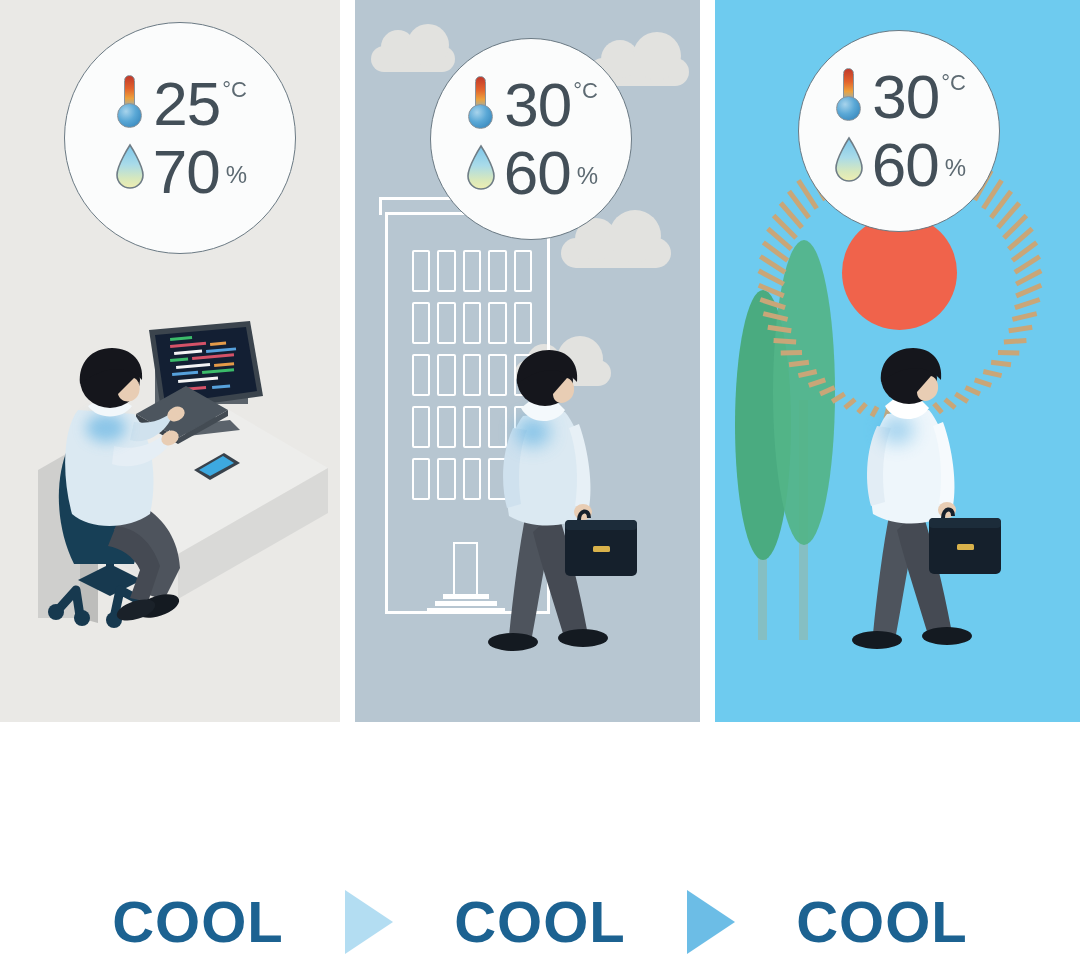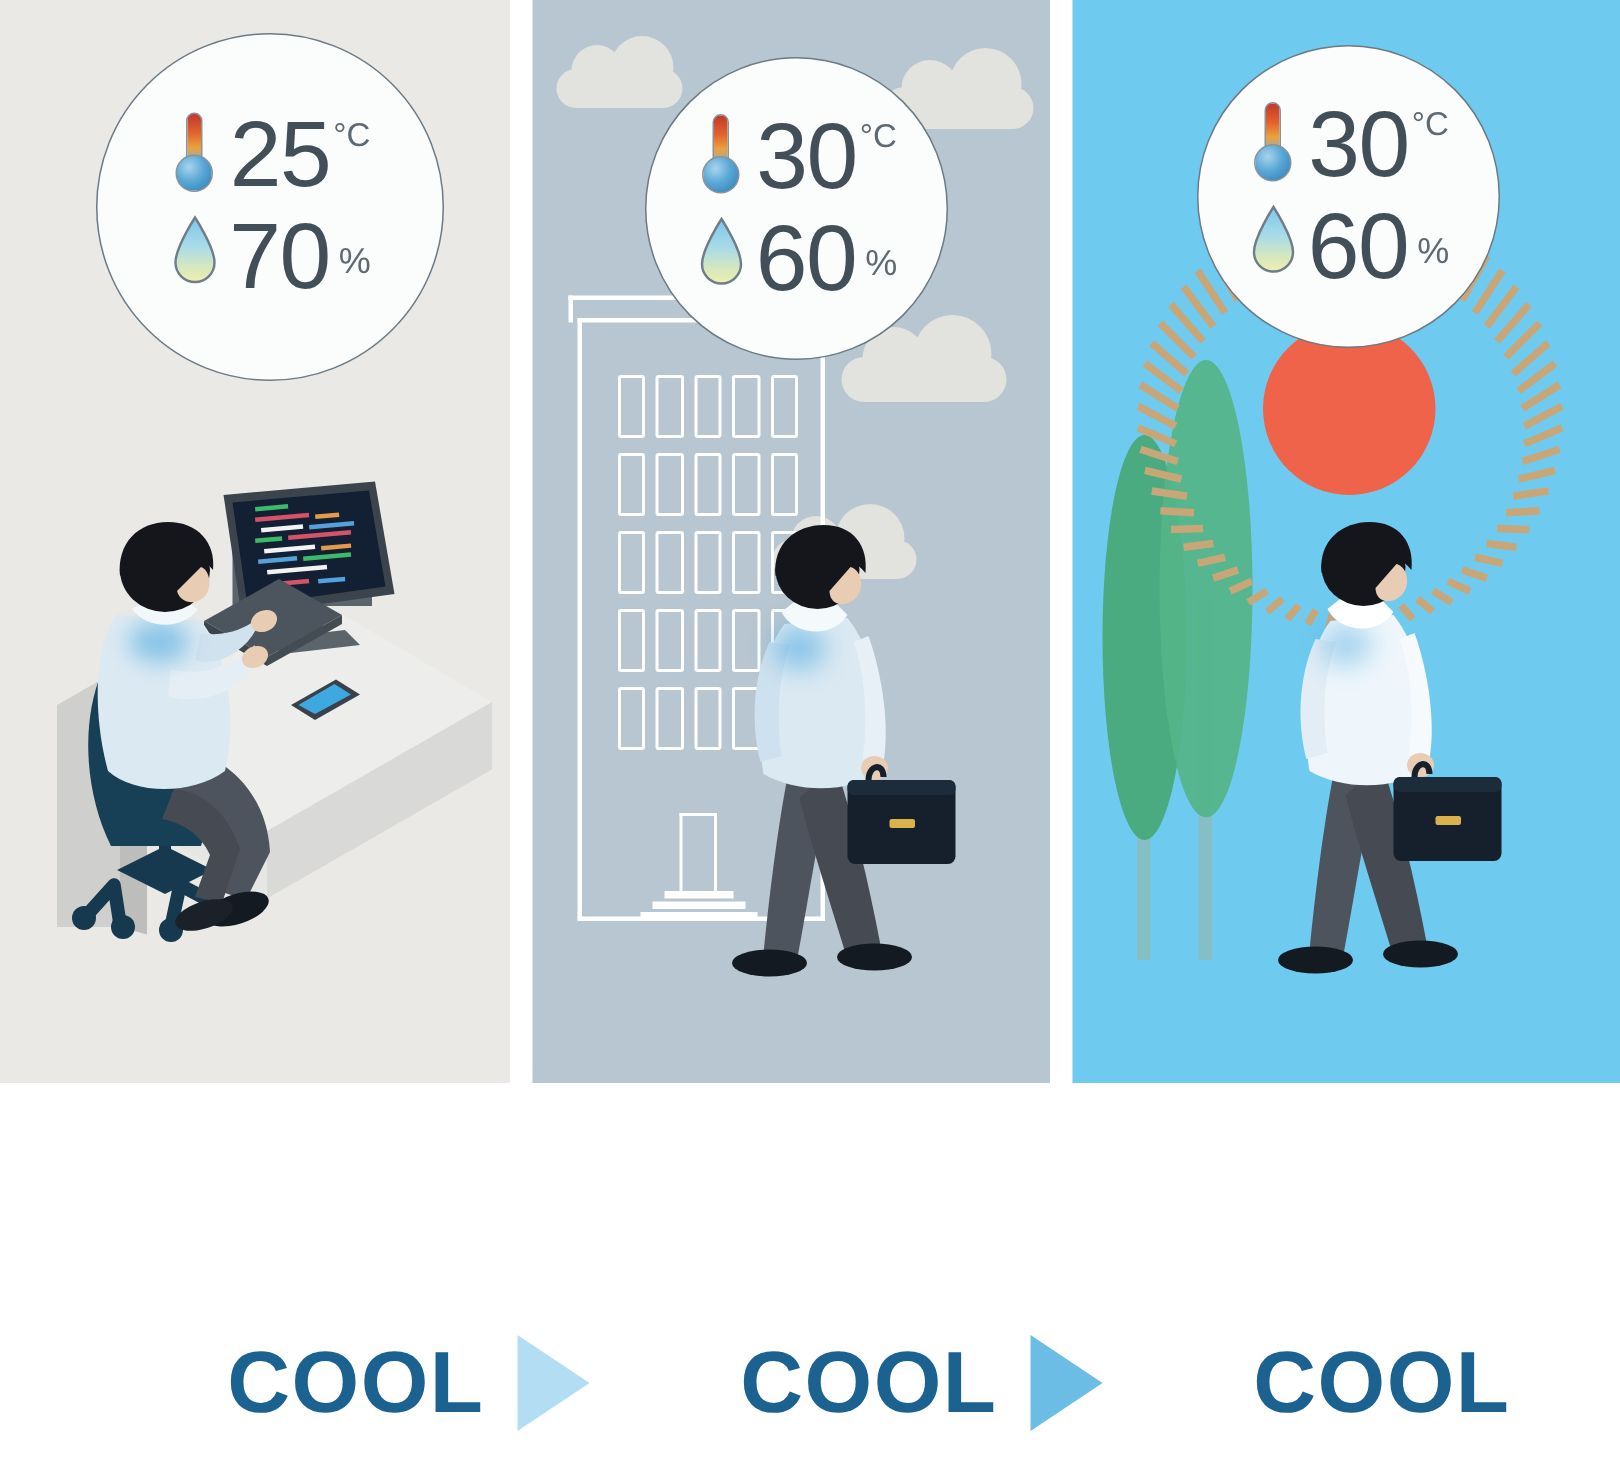--- a/index.html
+++ b/index.html
@@ -224,21 +224,21 @@
     align-items: center;
     justify-content: center;
   }
   .cool-label {
     font-family: "Liberation Sans Narrow", "Liberation Sans", sans-serif;
     font-size: 58px;
     font-weight: bold;
     color: #1c6291;
     letter-spacing: 1px;
     width: 250px;
-    text-align: right;
+    text-align: center;
     line-height: 1;
   }
   .arrow {
     width: 0; height: 0;
     border-top: 32px solid transparent;
     border-bottom: 32px solid transparent;
     flex: 0 0 auto;
   }
   #arrow-1 { border-left: 48px solid #b3ddf2; }
   #arrow-2 { border-left: 48px solid #6cbde6; }

